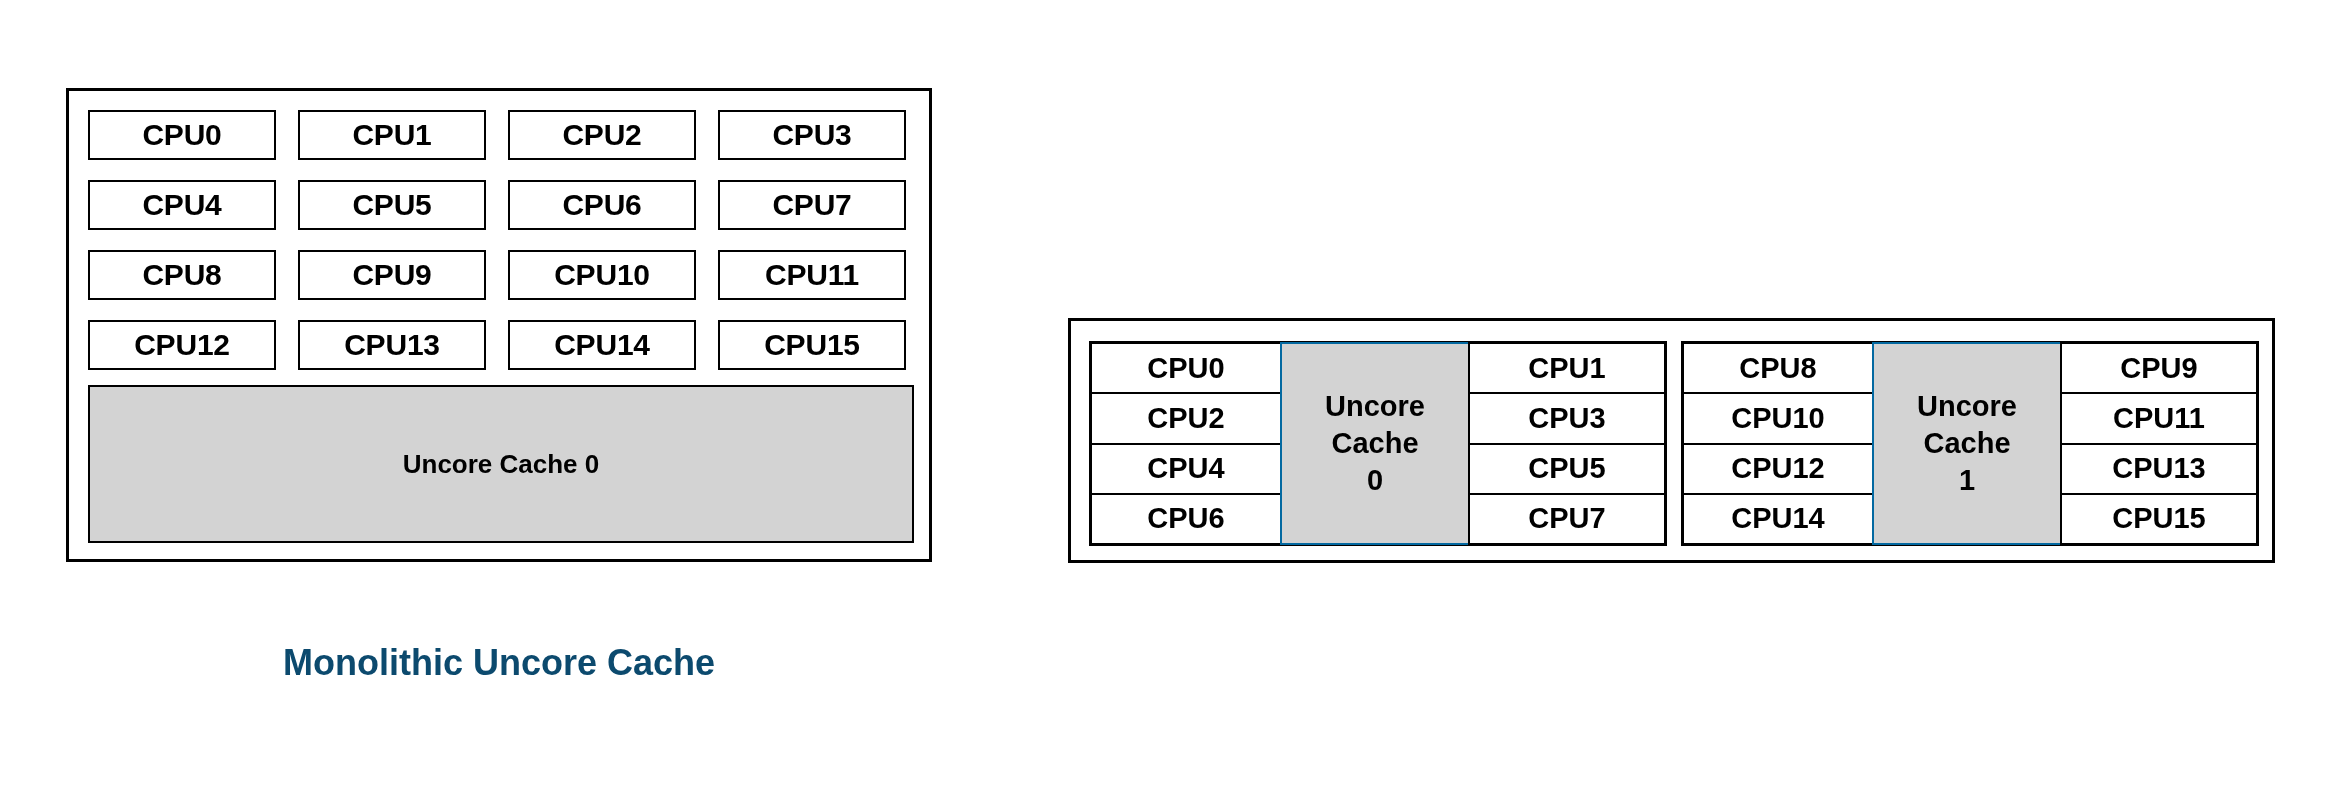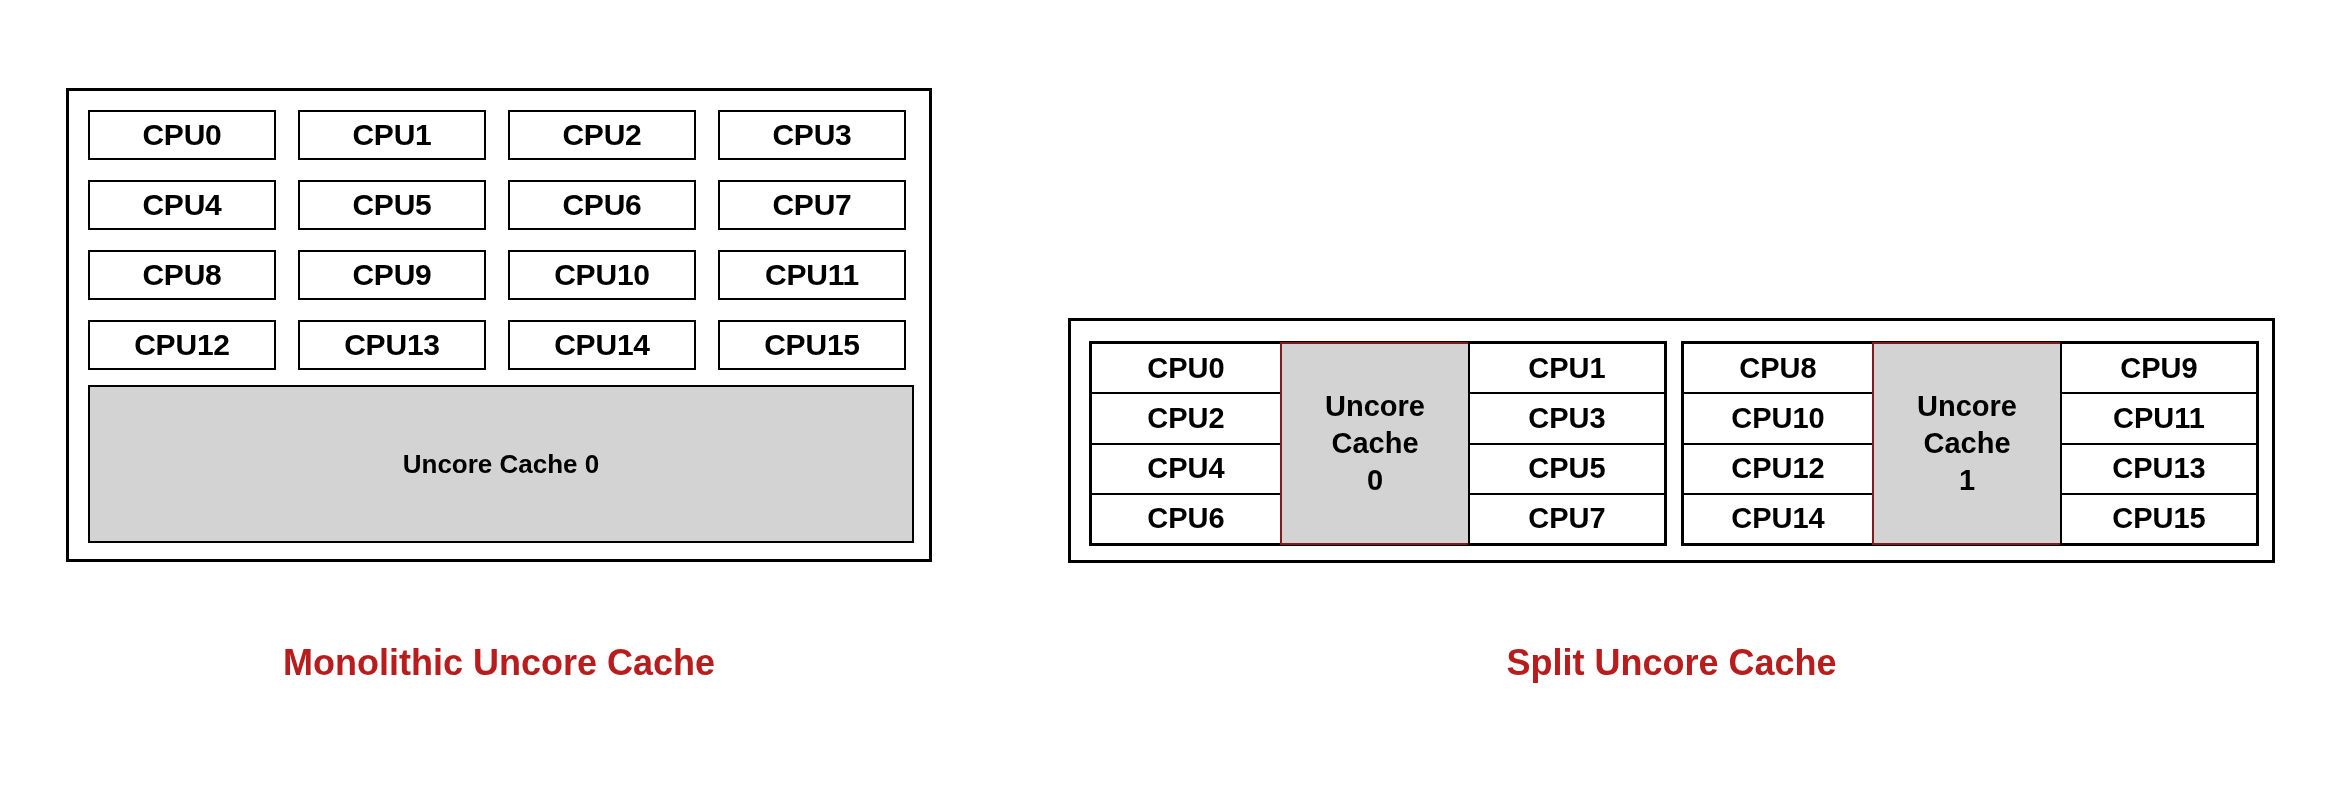--- a/index.html
+++ b/index.html
@@ -127,42 +127,42 @@
     font-weight: bold;
     font-size: 29px;
     line-height: 1;
     color: #000000;
     margin: -1px;
   }
 
   .split-cache {
     box-sizing: border-box;
     width: 190px;
-    border: 2px solid #7f1d1d;
+    border: 2px solid #0369a1;
     background: #d3d3d3;
     display: flex;
     flex-direction: column;
     align-items: center;
     justify-content: center;
     font-weight: bold;
     font-size: 29px;
     line-height: 1.28;
     color: #000000;
     margin: -1px;
   }
   .split-cache span { display: block; text-align: center; }
 
   
 
   .caption {
     position: absolute;
     font-weight: bold;
     font-size: 36px;
     line-height: 1;
-    color: #b91c1c;
+    color: #0c4a6e;
     text-align: center;
     white-space: nowrap;
   }
 
   #caption-monolithic {
     left: 66px;
     top: 645px;
     width: 866px;
   }
 
@@ -240,15 +240,14 @@
       </div>
       <div class="split-col split-col-right">
         <div class="split-cell">CPU9</div>
         <div class="split-cell">CPU11</div>
         <div class="split-cell">CPU13</div>
         <div class="split-cell">CPU15</div>
       </div>
     </div>
   </div>
 
-  <div class="caption" id="caption-split">Split Uncore Cache</div>
 
 </div>
 
 </body></html>

